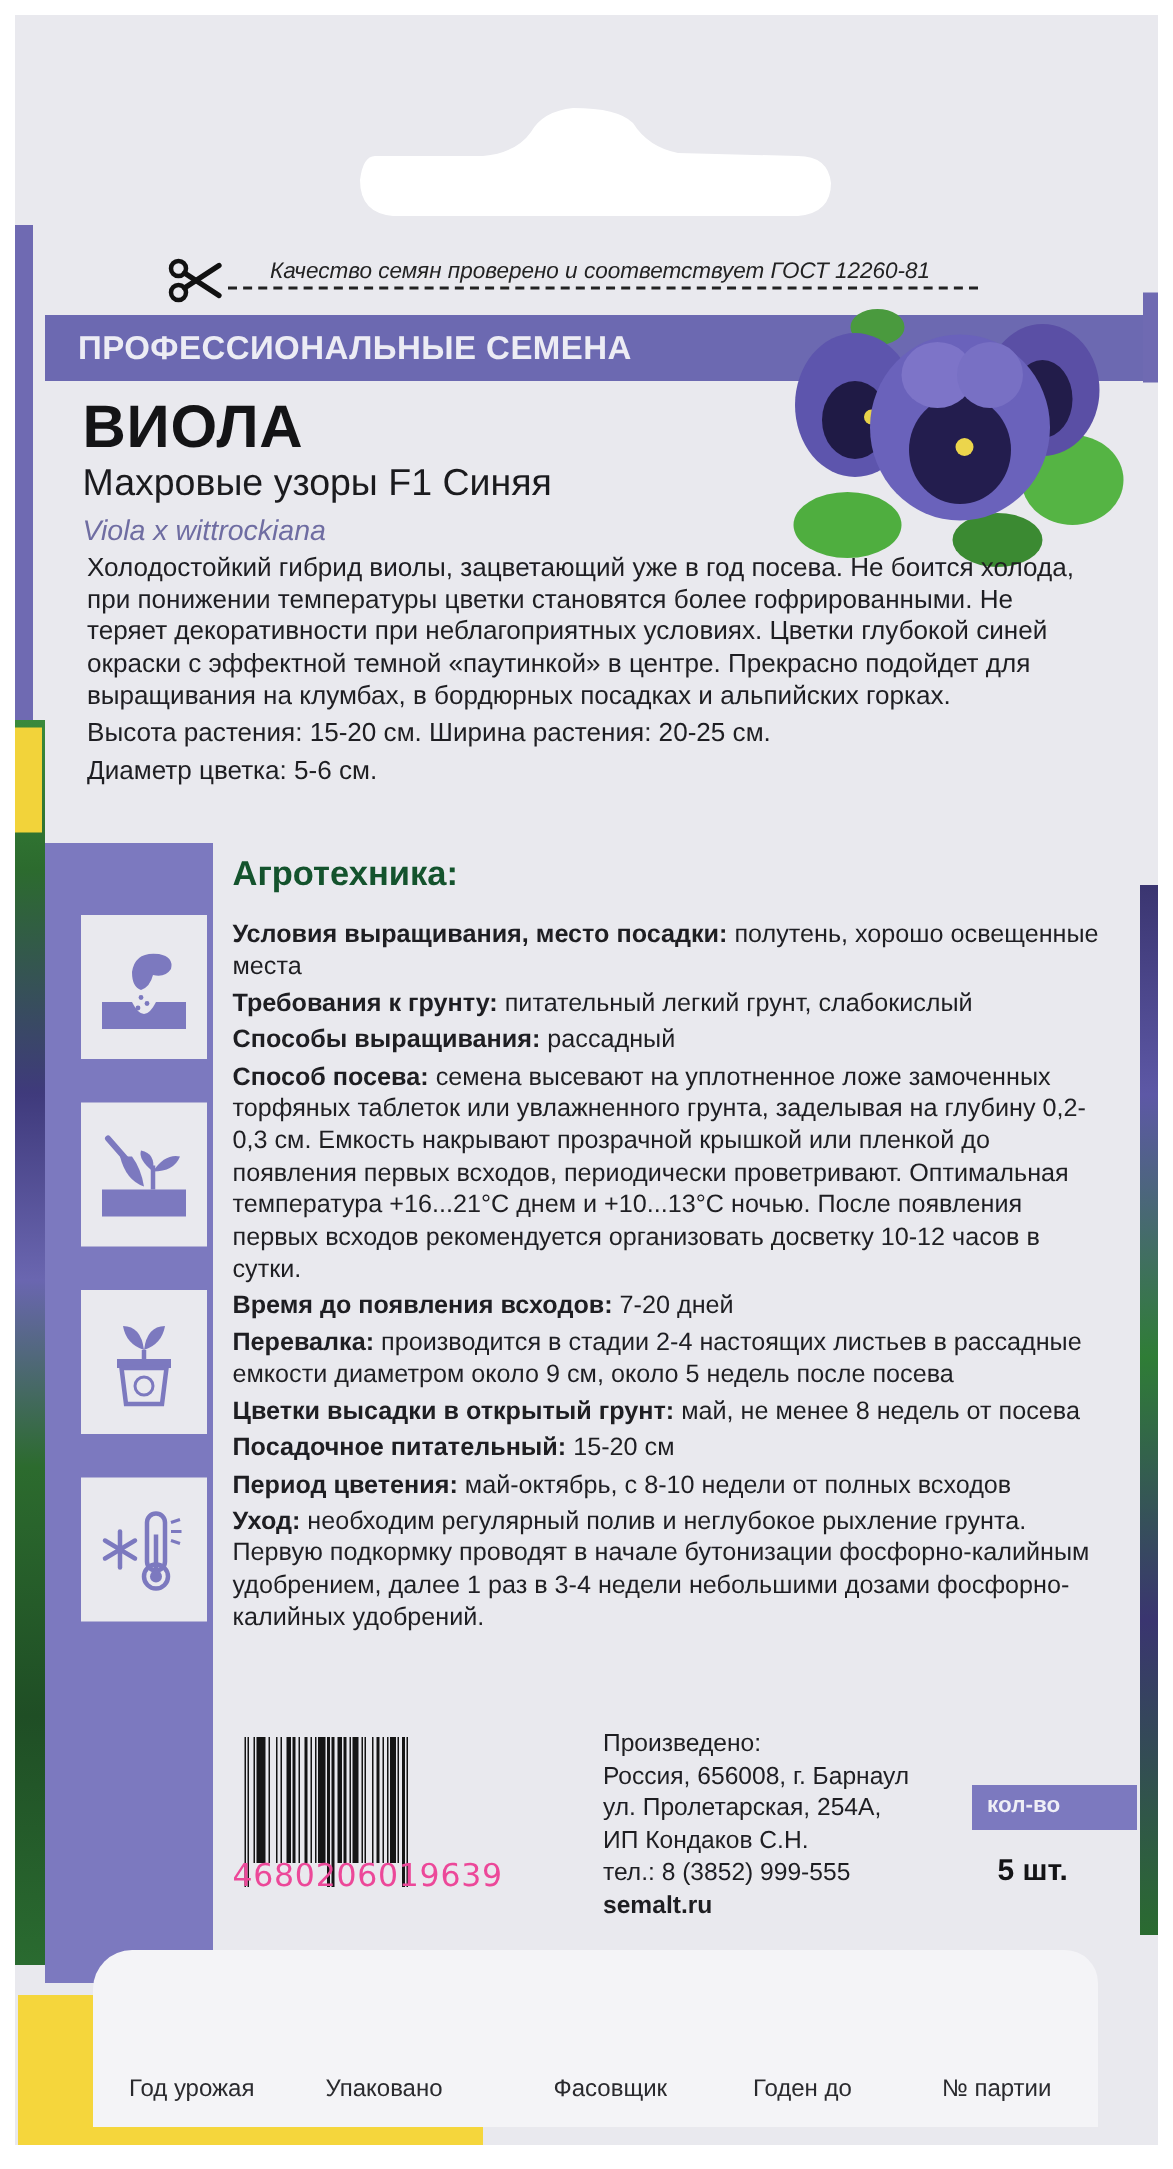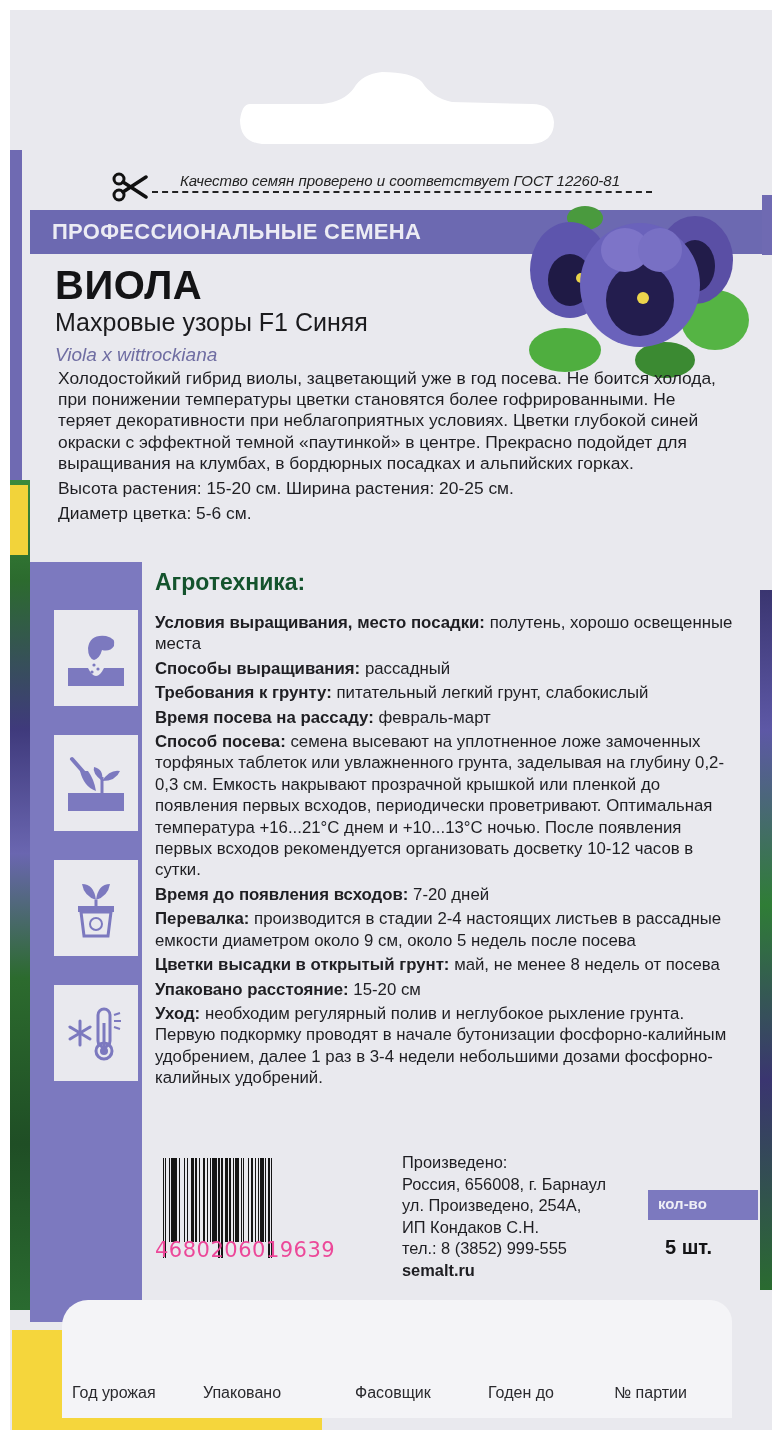--- a/index.html
+++ b/index.html
@@ -115,21 +115,21 @@
   }
 
   .bottom-yellow {
     position: absolute; left: 12px; top: 1330px; width: 310px; height: 100px; background: #f5d63c;
   }
   .bottom-white {
     position: absolute; left: 62px; top: 1300px; width: 670px; height: 118px; background: #f4f4f7;
     border-radius: 26px 22px 0 0;
   }
   .footer-labels {
-    position: absolute; left: 48px; top: 1384px; width: 670px; height: 24px;
+    position: absolute; left: 62px; top: 1384px; width: 670px; height: 24px;
   }
   .footer-labels span {
     position: absolute; top: 0; font-size: 16px; color: #2a2a2e; white-space: nowrap;
   }
 </style>
 </head>
 <body>
 
 <div class="packet"></div>
 <div class="left-purple-top"></div>
@@ -231,28 +231,28 @@
         <line x1="48" y1="12" x2="54" y2="10"></line>
         <line x1="48" y1="18" x2="55" y2="18"></line>
         <line x1="48" y1="24" x2="54" y2="26"></line>
       </g>
   </svg>
 </div>
 
 <div class="agro">
   <h2>Агротехника:</h2>
   <div class="row"><b>Условия выращивания, место посадки:</b> <span>полутень, хорошо освещенные места</span></div>
+  <div class="row"><b>Требования к грунту:</b> <span>питательный легкий грунт, слабокислый</span></div>
   <div class="row"><b>Способы выращивания:</b> <span>рассадный</span></div>
-  <div class="row"><b>Требования к грунту:</b> <span>питательный легкий грунт, слабокислый</span></div>
-  <div class="row"><b>Время посева на рассаду:</b> <span>февраль-март</span></div>
   <div class="row"><b>Способ посева:</b> <span>семена высевают на уплотненное ложе замоченных торфяных таблеток или увлажненного грунта, заделывая на глубину 0,2-0,3 см. Емкость накрывают прозрачной крышкой или пленкой до появления первых всходов, периодически проветривают. Оптимальная температура +16...21°С днем и +10...13°С ночью. После появления первых всходов рекомендуется организовать досветку 10-12 часов в сутки.</span></div>
   <div class="row"><b>Время до появления всходов:</b> <span>7-20 дней</span></div>
   <div class="row"><b>Перевалка:</b> <span>производится в стадии 2-4 настоящих листьев в рассадные емкости диаметром около 9 см, около 5 недель после посева</span></div>
   <div class="row"><b>Цветки высадки в открытый грунт:</b> <span>май, не менее 8 недель от посева</span></div>
-  <div class="row"><b>Упаковано расстояние:</b> <span>15-20 см</span></div>
+  <div class="row"><b>Посадочное питательный:</b> <span>15-20 см</span></div>
+  <div class="row"><b>Период цветения:</b> <span>май-октябрь, с 8-10 недели от полных всходов</span></div>
   <div class="row"><b>Уход:</b> <span>необходим регулярный полив и неглубокое рыхление грунта. Первую подкормку проводят в начале бутонизации фосфорно-калийным удобрением, далее 1 раз в 3-4 недели небольшими дозами фосфорно-калийных удобрений.</span></div>
 </div>
 
 <div class="barcode">
   <div class="barcode-bars" id="bars">
       <div class="bar long" style="width: 1.15px;"></div>
       <div style="width: 1.15px;"></div>
       <div class="bar long" style="width: 1.15px;"></div>
       <div style="width: 2.3px;"></div>
       <div class="bar" style="width: 1.15px;"></div>
@@ -310,21 +310,21 @@
       <div class="bar long" style="width: 1.15px;"></div>
       <div style="width: 1.15px;"></div>
       <div class="bar long" style="width: 1.15px;"></div>
     </div>
   <div class="barcode-num">4680206019639</div>
 </div>
 
 <div class="producer">
   <div class="ph">Произведено:</div>
   <div>Россия, 656008, г. Барнаул</div>
-  <div>ул. Произведено, 254А,</div>
+  <div>ул. Пролетарская, 254А,</div>
   <div>ИП Кондаков С.Н.</div>
   <div>тел.: 8 (3852) 999-555</div>
   <div class="site">semalt.ru</div>
 </div>
 
 <div class="qty-label">кол-во</div>
 <div class="qty-value">5 шт.</div>
 
 <div class="bottom-yellow"></div>
 <div class="bottom-white"></div>

